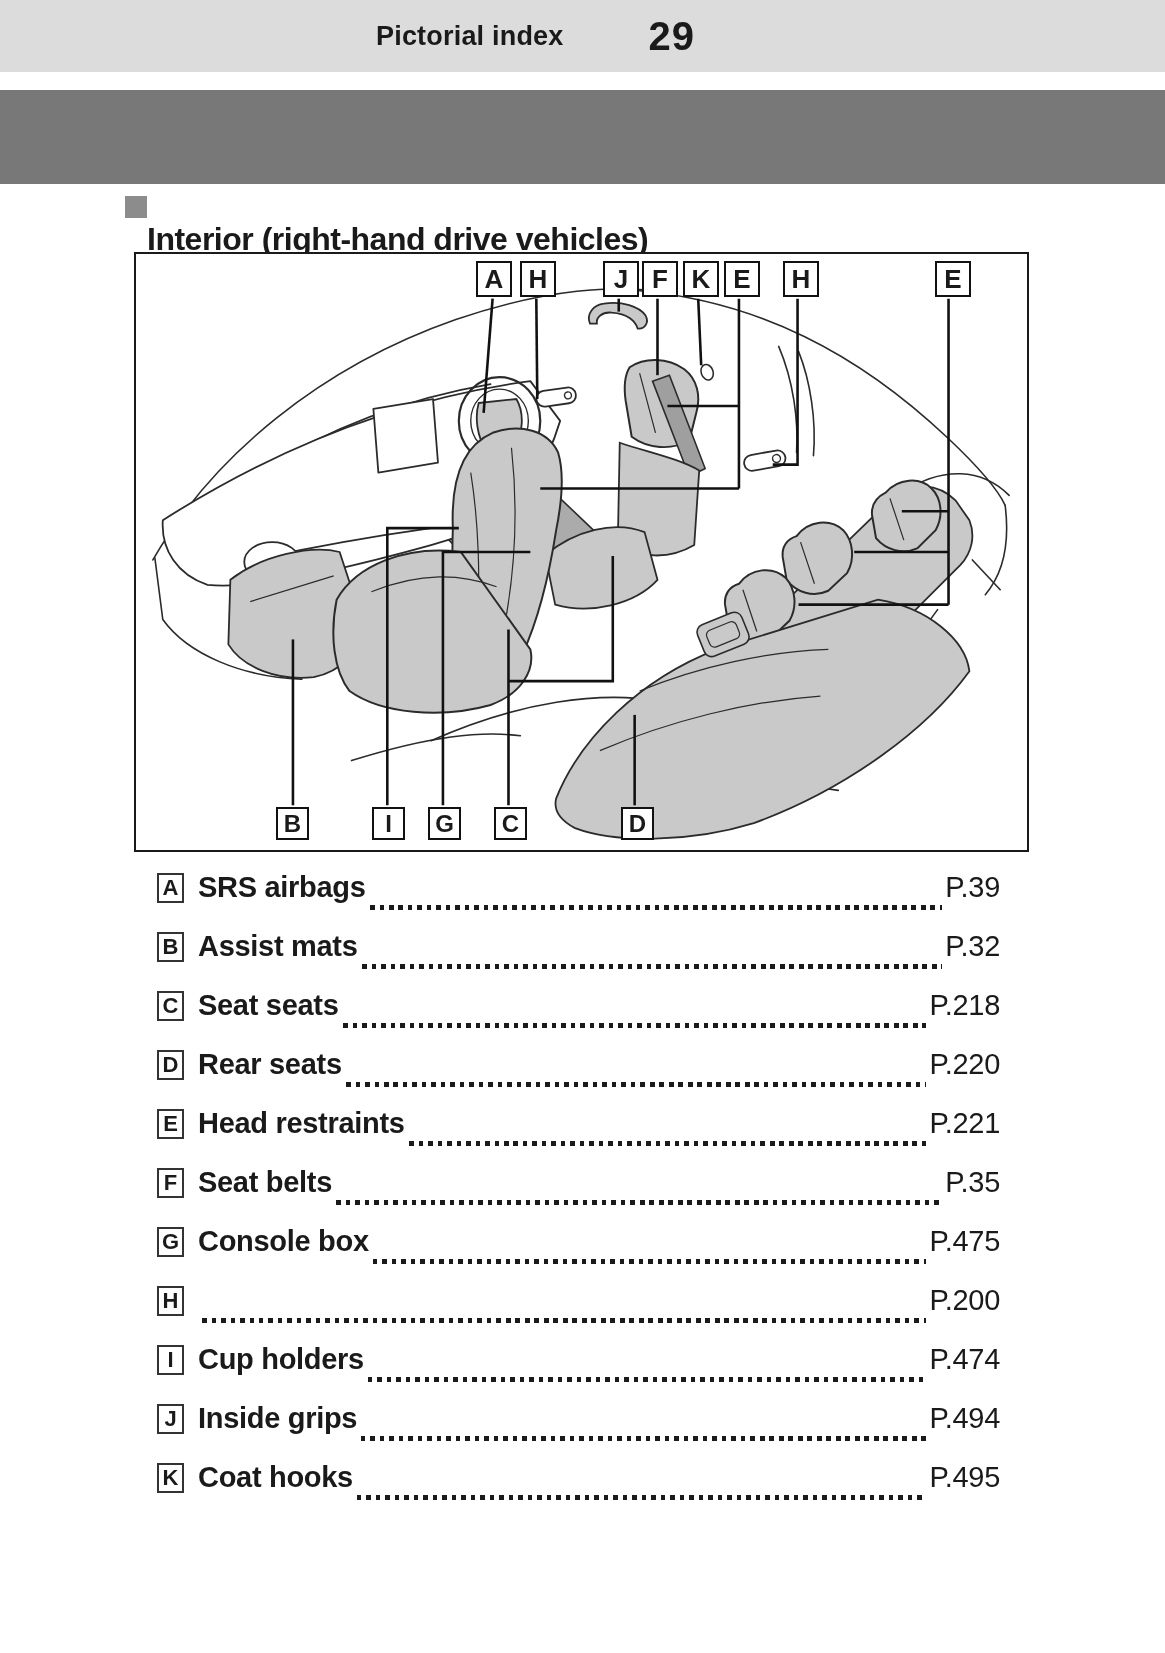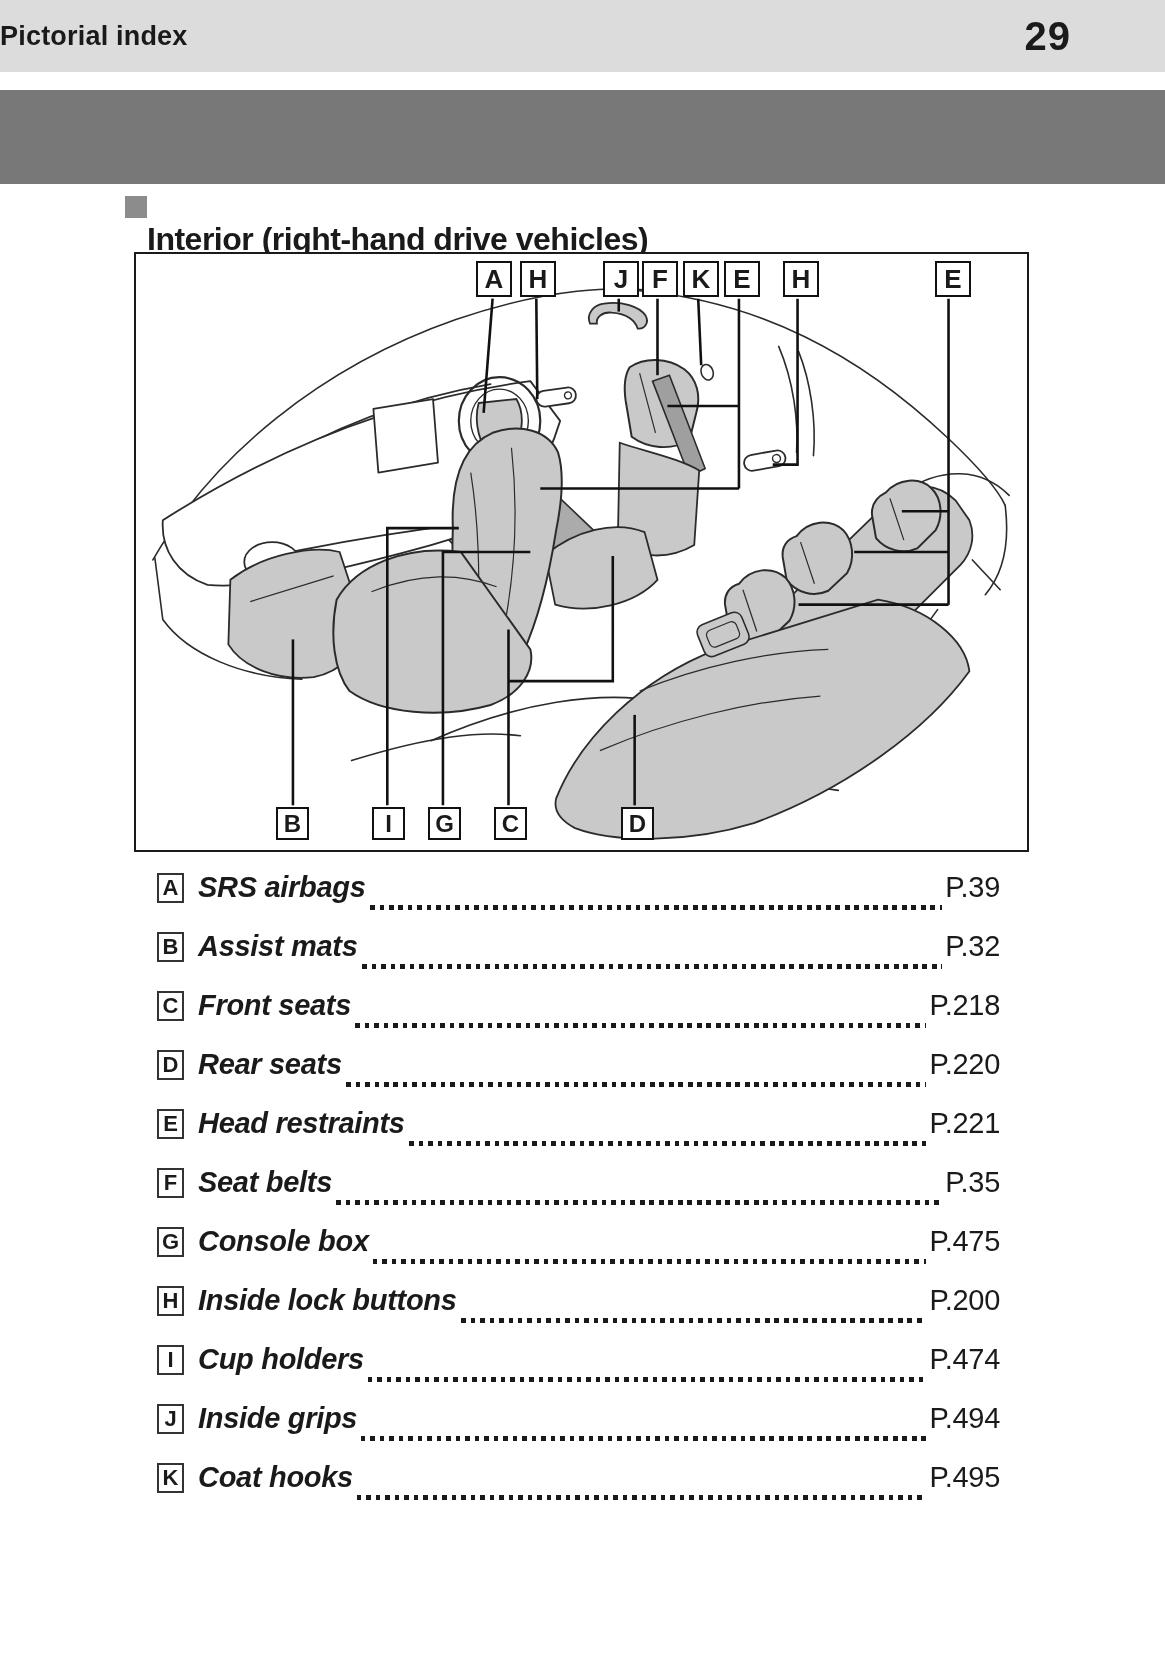--- a/index.html
+++ b/index.html
@@ -1,20 +1,20 @@
 <!DOCTYPE html>
 <html><head>
 <meta charset="utf-8">
 <style>
   html,body{margin:0;padding:0;background:#ffffff;}
   body{width:1165px;height:1653px;position:relative;font-family:"Liberation Sans",sans-serif;color:#1a1a1a;overflow:hidden;}
 
   
   .top-band{position:absolute;left:0;top:0;width:1165px;height:72px;background:#dcdcdc;
-            display:flex;align-items:center;justify-content:space-between;padding-right:94px;box-sizing:border-box;gap:85px;}
+            display:flex;align-items:center;justify-content:center;padding-right:94px;box-sizing:border-box;gap:85px;}
   .top-band .crumb{font-weight:bold;font-size:27px;letter-spacing:0.2px;}
   .top-band .pageno{font-weight:bold;font-size:40px;letter-spacing:1px;}
   .chapter-band{position:absolute;left:0;top:90px;width:1165px;height:94px;background:#787878;}
 
   
   .sec-title{position:absolute;left:125px;top:189px;display:flex;align-items:flex-start;}
   .sec-square{width:22px;height:22px;background:#8c8c8c;margin-top:7px;flex:0 0 auto;}
   .sec-text{font-weight:bold;font-size:32px;line-height:36px;letter-spacing:-0.5px;margin-top:32px;}
 
   
@@ -23,21 +23,21 @@
   .callout{position:absolute;background:#fff;border:2.5px solid #111;box-sizing:border-box;
            display:flex;align-items:center;justify-content:center;font-weight:bold;}
   .callout.top{width:36px;height:36px;top:7px;font-size:26px;}
   .callout.bot{width:33px;height:33px;top:553px;font-size:24px;}
 
   
   .index-list{position:absolute;left:157px;top:858px;width:843px;}
   .idx-row{height:59px;display:flex;align-items:center;}
   .idx-letter{flex:0 0 auto;width:27px;height:30px;border:2px solid #333;box-sizing:border-box;
               display:flex;align-items:center;justify-content:center;font-weight:bold;font-size:22px;margin-right:14px;background:#fff;}
-  .idx-label{flex:0 0 auto;font-weight:bold;font-size:29px;letter-spacing:-0.3px;white-space:pre;font-style:italic;}
+  .idx-label{flex:0 0 auto;font-weight:bold;font-size:29px;letter-spacing:-0.3px;white-space:pre;}
   .idx-dots{flex:1 1 auto;height:5px;margin:0 3px 7px 4px;align-self:flex-end;
             background:repeating-linear-gradient(90deg,#1a1a1a 0 4.5px,transparent 4.5px 9.5px);}
   .idx-page{flex:0 0 auto;font-weight:normal;font-size:29px;letter-spacing:-0.3px;}
 </style>
 </head>
 <body>
 
 <div class="top-band">
   <span class="crumb">Pictorial index</span>
   <span class="pageno">29</span>
@@ -174,21 +174,21 @@
     <span class="idx-page">P.39</span>
   </div>
   <div class="idx-row">
     <span class="idx-letter">B</span>
     <span class="idx-label">Assist mats</span>
     <span class="idx-dots"></span>
     <span class="idx-page">P.32</span>
   </div>
   <div class="idx-row">
     <span class="idx-letter">C</span>
-    <span class="idx-label">Front seats</span>
+    <span class="idx-label">Seat seats</span>
     <span class="idx-dots"></span>
     <span class="idx-page">P.218</span>
   </div>
   <div class="idx-row">
     <span class="idx-letter">D</span>
     <span class="idx-label">Rear seats</span>
     <span class="idx-dots"></span>
     <span class="idx-page">P.220</span>
   </div>
   <div class="idx-row">
@@ -204,21 +204,20 @@
     <span class="idx-page">P.35</span>
   </div>
   <div class="idx-row">
     <span class="idx-letter">G</span>
     <span class="idx-label">Console box</span>
     <span class="idx-dots"></span>
     <span class="idx-page">P.475</span>
   </div>
   <div class="idx-row">
     <span class="idx-letter">H</span>
-    <span class="idx-label">Inside lock buttons</span>
     <span class="idx-dots"></span>
     <span class="idx-page">P.200</span>
   </div>
   <div class="idx-row">
     <span class="idx-letter">I</span>
     <span class="idx-label">Cup holders</span>
     <span class="idx-dots"></span>
     <span class="idx-page">P.474</span>
   </div>
   <div class="idx-row">

